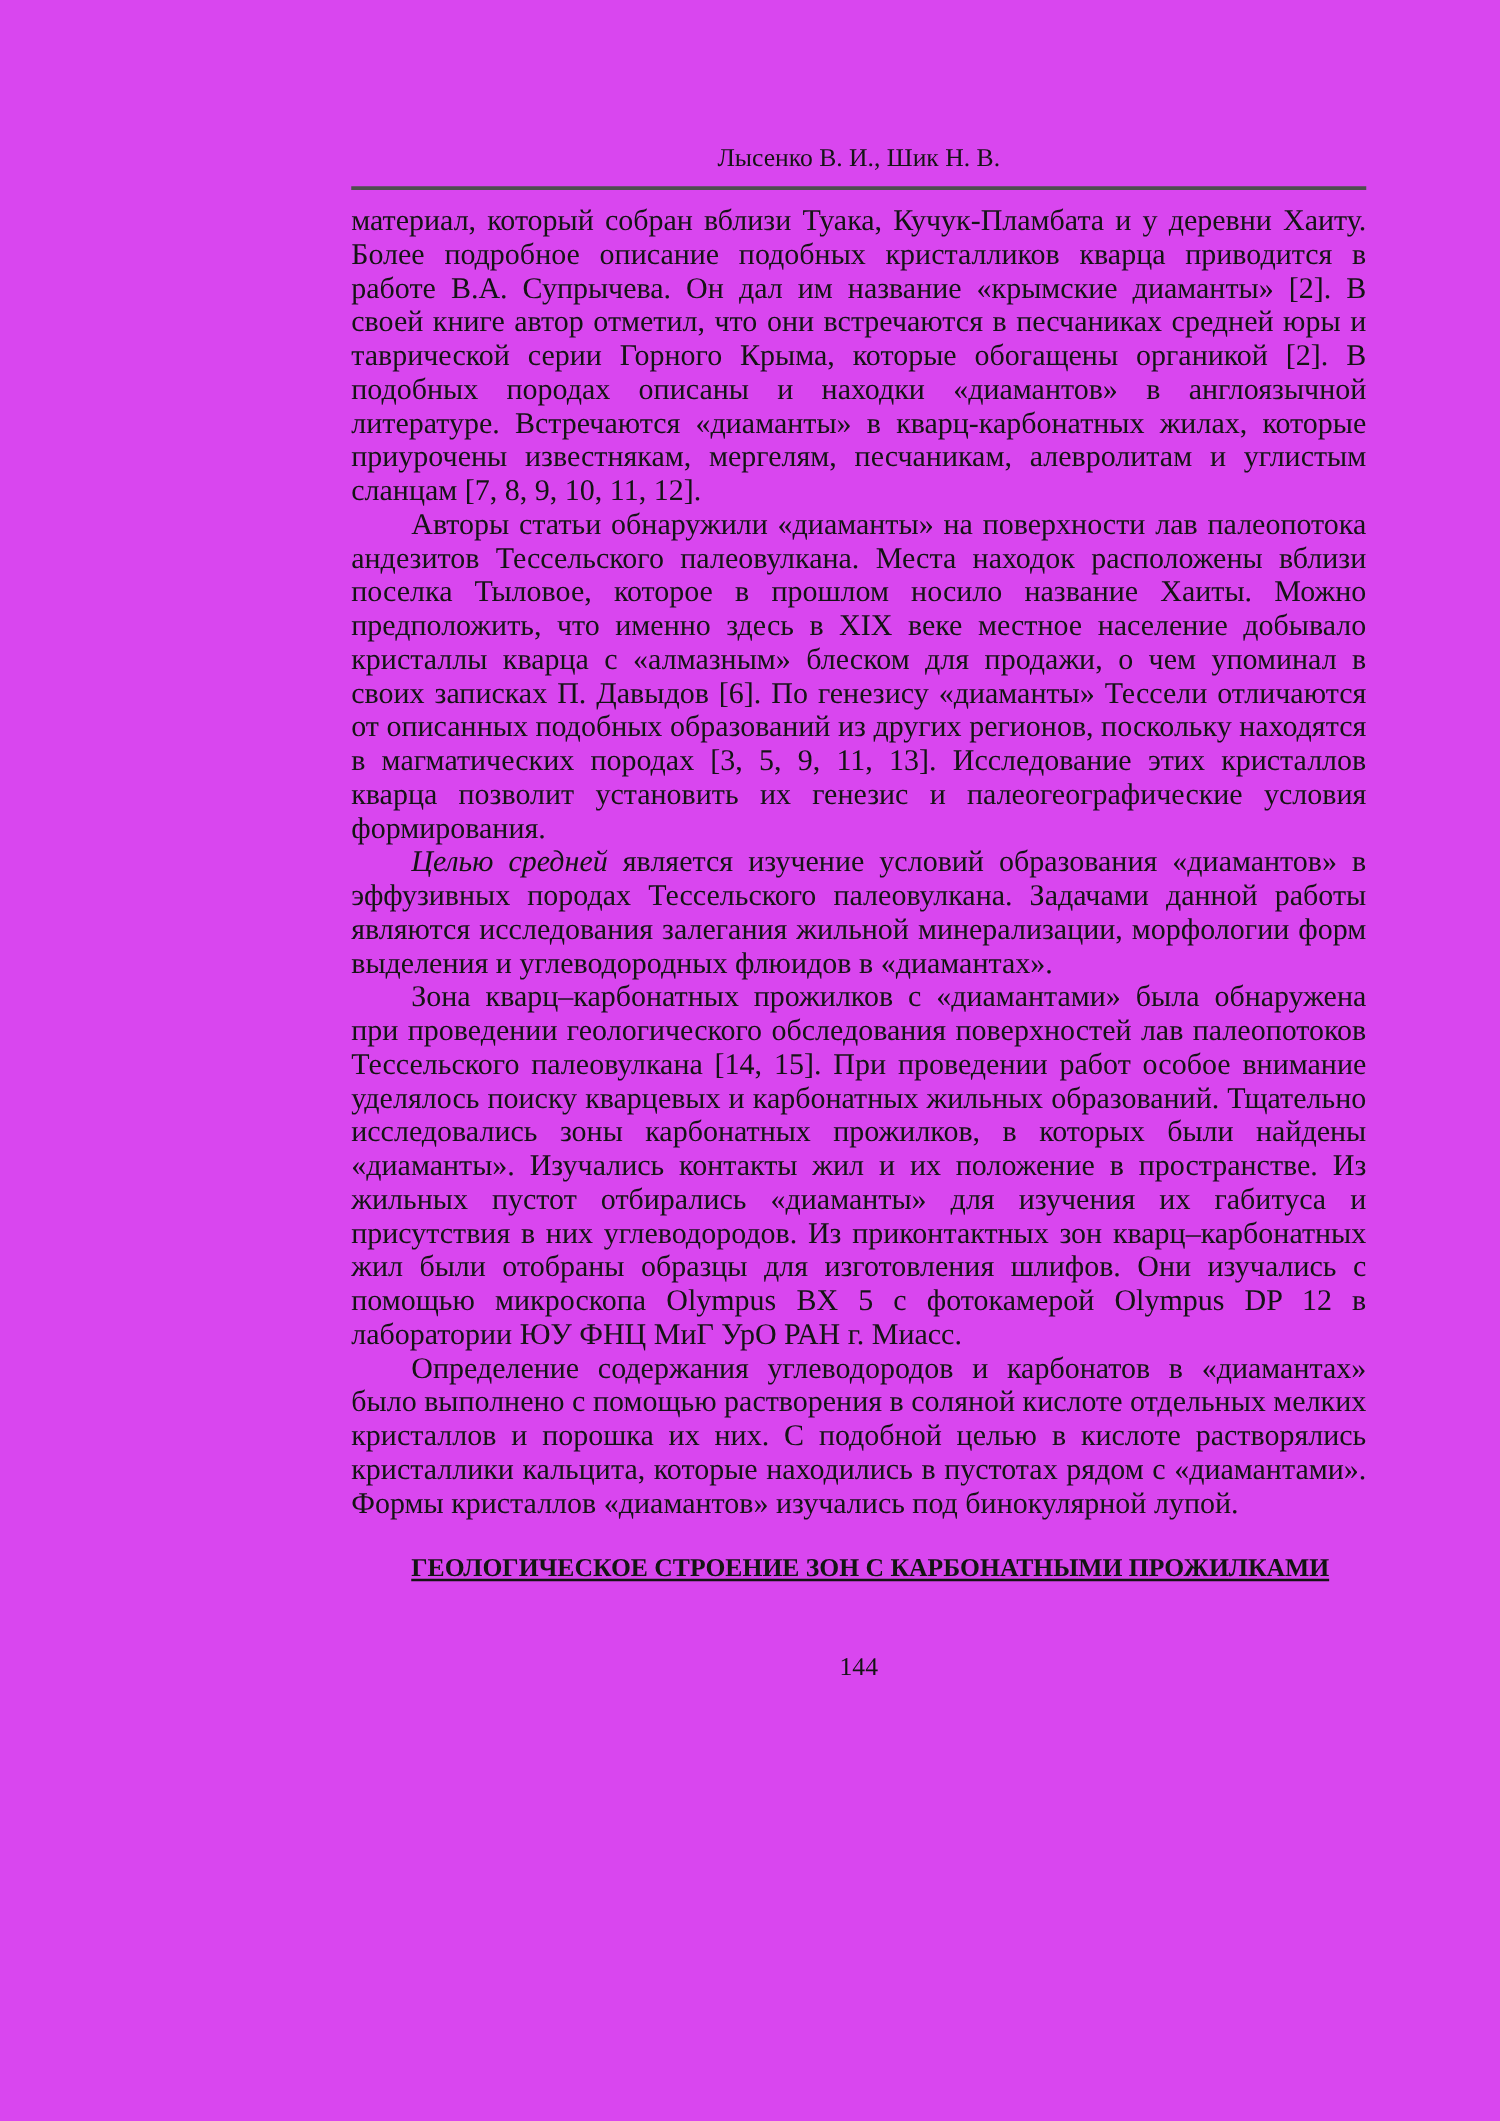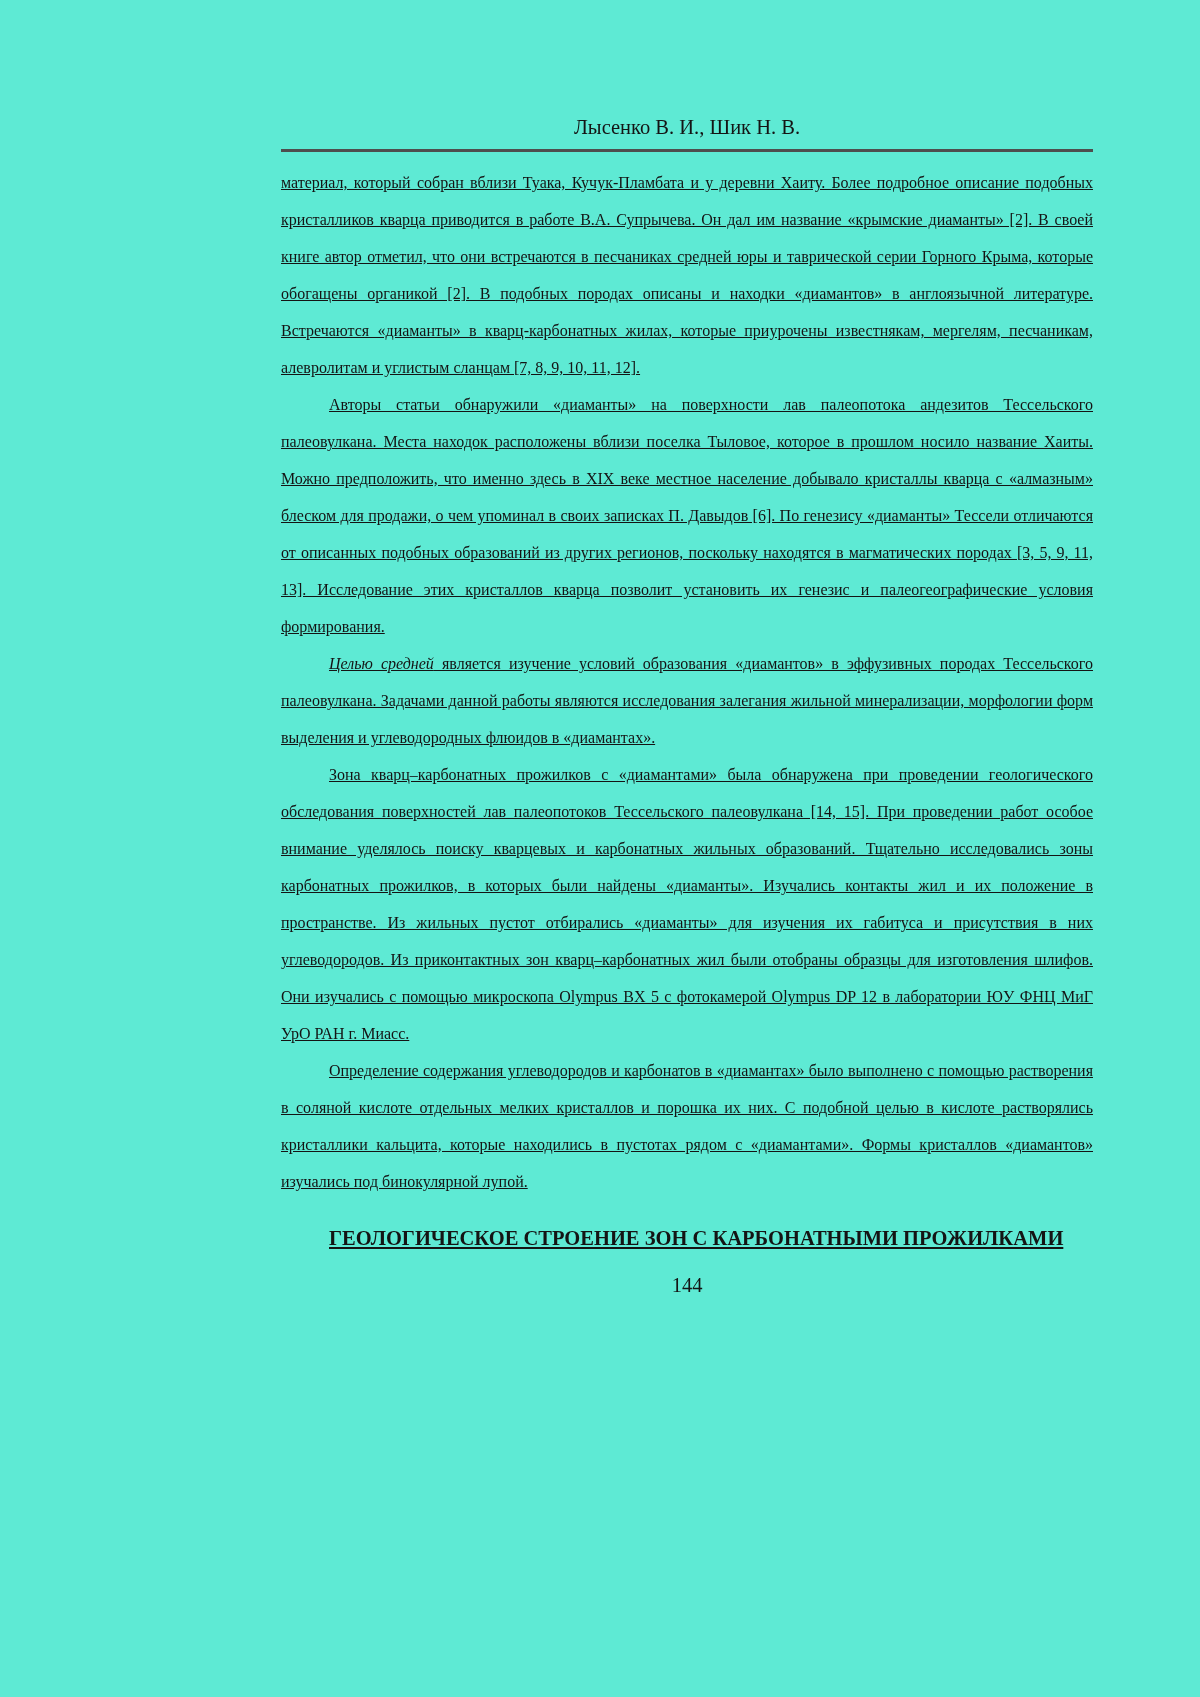--- a/index.html
+++ b/index.html
@@ -4,21 +4,21 @@
 <style>
   html, body {
     margin: 0;
     padding: 0;
     background: #ffffff;
   }
   .page {
     position: relative;
     width: 1200px;
     height: 1697px;
-    background: #5eead4;
+    background: #d946ef;
     overflow: hidden;
     font-family: "Liberation Serif", "DejaVu Serif", serif;
     color: #141414;
   }
   .content {
     margin-left: 281px;
     width: 812px;
   }
   .running-head {
     margin-top: 114px;
@@ -28,25 +28,24 @@
     white-space: nowrap;
   }
   .header-rule {
     margin-top: 9px;
     border: 0;
     border-top: 3px solid #4e4e4e;
     height: 0;
   }
   p.body-par {
     margin: 0;
-    font-size: 16px;
-    line-height: 37px;
+    font-size: 24px;
+    line-height: 27px;
     text-align: justify;
     text-indent: 48px;
-    text-decoration: underline;
   }
   p.first-par {
     margin-top: 12px;
     text-indent: 0;
   }
   .italic-lead {
     font-style: italic;
   }
   h2.section-heading {
     margin: 27px 0 26px 0;
@@ -54,21 +53,21 @@
     line-height: 25.8px;
     font-weight: bold;
     text-indent: 48px;
     text-align: left;
   }
   h2.section-heading.geology {
     margin: 26px 0 12px 0;
     text-decoration: underline;
   }
   .page-number {
-    margin-top: 20px;
+    margin-top: 52px;
     text-align: center;
     font-size: 20.5px;
     line-height: 26px;
   }
 </style>
 </head>
 <body>
 
 <div class="page">
   <div class="content">

